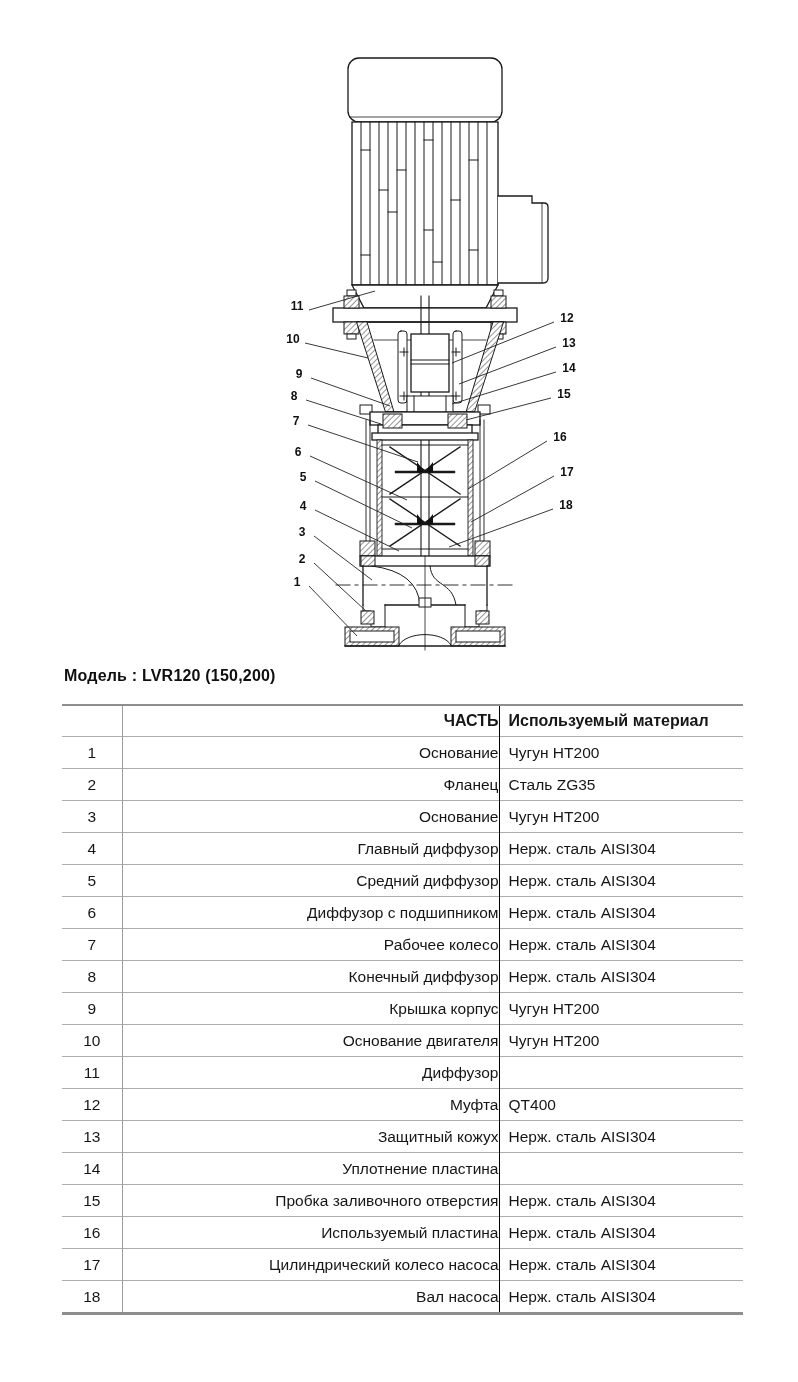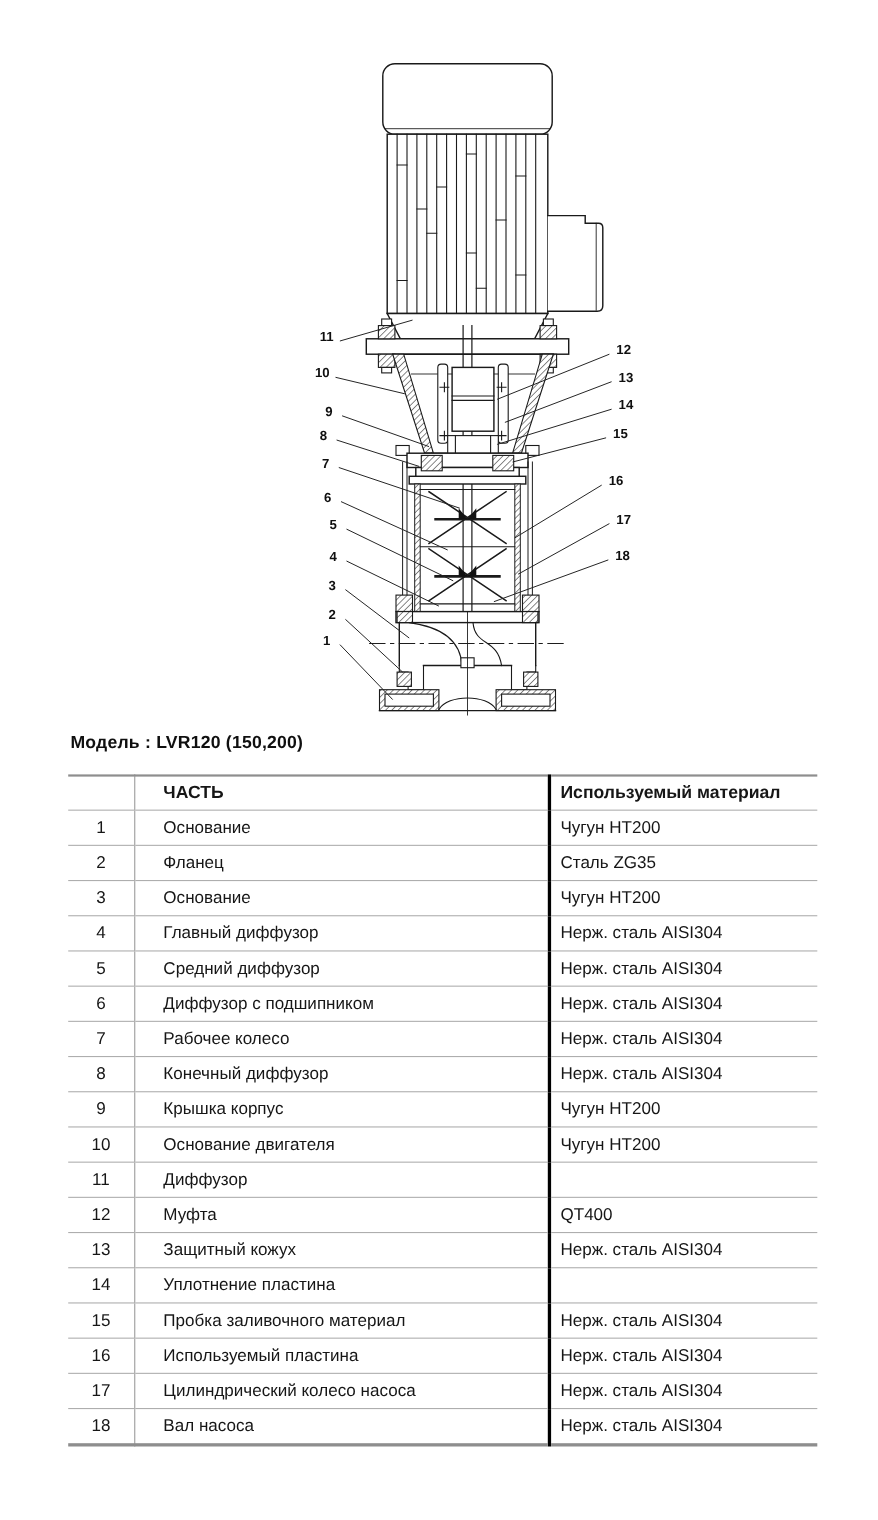--- a/index.html
+++ b/index.html
@@ -25,21 +25,21 @@
     font-size:15.5px;padding:0;vertical-align:middle;
     white-space:nowrap;overflow:hidden;color:#161616;
   }
   table.parts thead th{height:30px;font-weight:bold;font-size:16px;text-align:left;}
   table.parts tbody td{height:31px;font-weight:normal;}
   table.parts tr{border-bottom:1px solid #aeaeae;}
   table.parts th:nth-child(1),table.parts td:nth-child(1){
     text-align:center;border-right:1px solid #9c9c9c;
   }
   table.parts th:nth-child(2),table.parts td:nth-child(2){
-    padding-left:26px;border-right:3px solid #000000;
+    padding-left:26px;border-right:1px solid #000000;text-align:right;
   }
   table.parts th:nth-child(3),table.parts td:nth-child(3){padding-left:9px;}
   svg text.callout-num{
     font-family:"Liberation Sans",sans-serif;font-size:12px;font-weight:bold;fill:#0f0f0f;
   }
 </style>
 </head>
 <body>
 
 <div class="diagram-wrap">
@@ -286,21 +286,21 @@
         <td>Защитный кожух</td>
         <td>Нерж. сталь AISI304</td>
       </tr>
       <tr>
         <td>14</td>
         <td>Уплотнение пластина</td>
         <td></td>
       </tr>
       <tr>
         <td>15</td>
-        <td>Пробка заливочного материал</td>
+        <td>Пробка заливочного отверстия</td>
         <td>Нерж. сталь AISI304</td>
       </tr>
       <tr>
         <td>16</td>
         <td>Используемый пластина</td>
         <td>Нерж. сталь AISI304</td>
       </tr>
       <tr>
         <td>17</td>
         <td>Цилиндрический колесо насоса</td>

